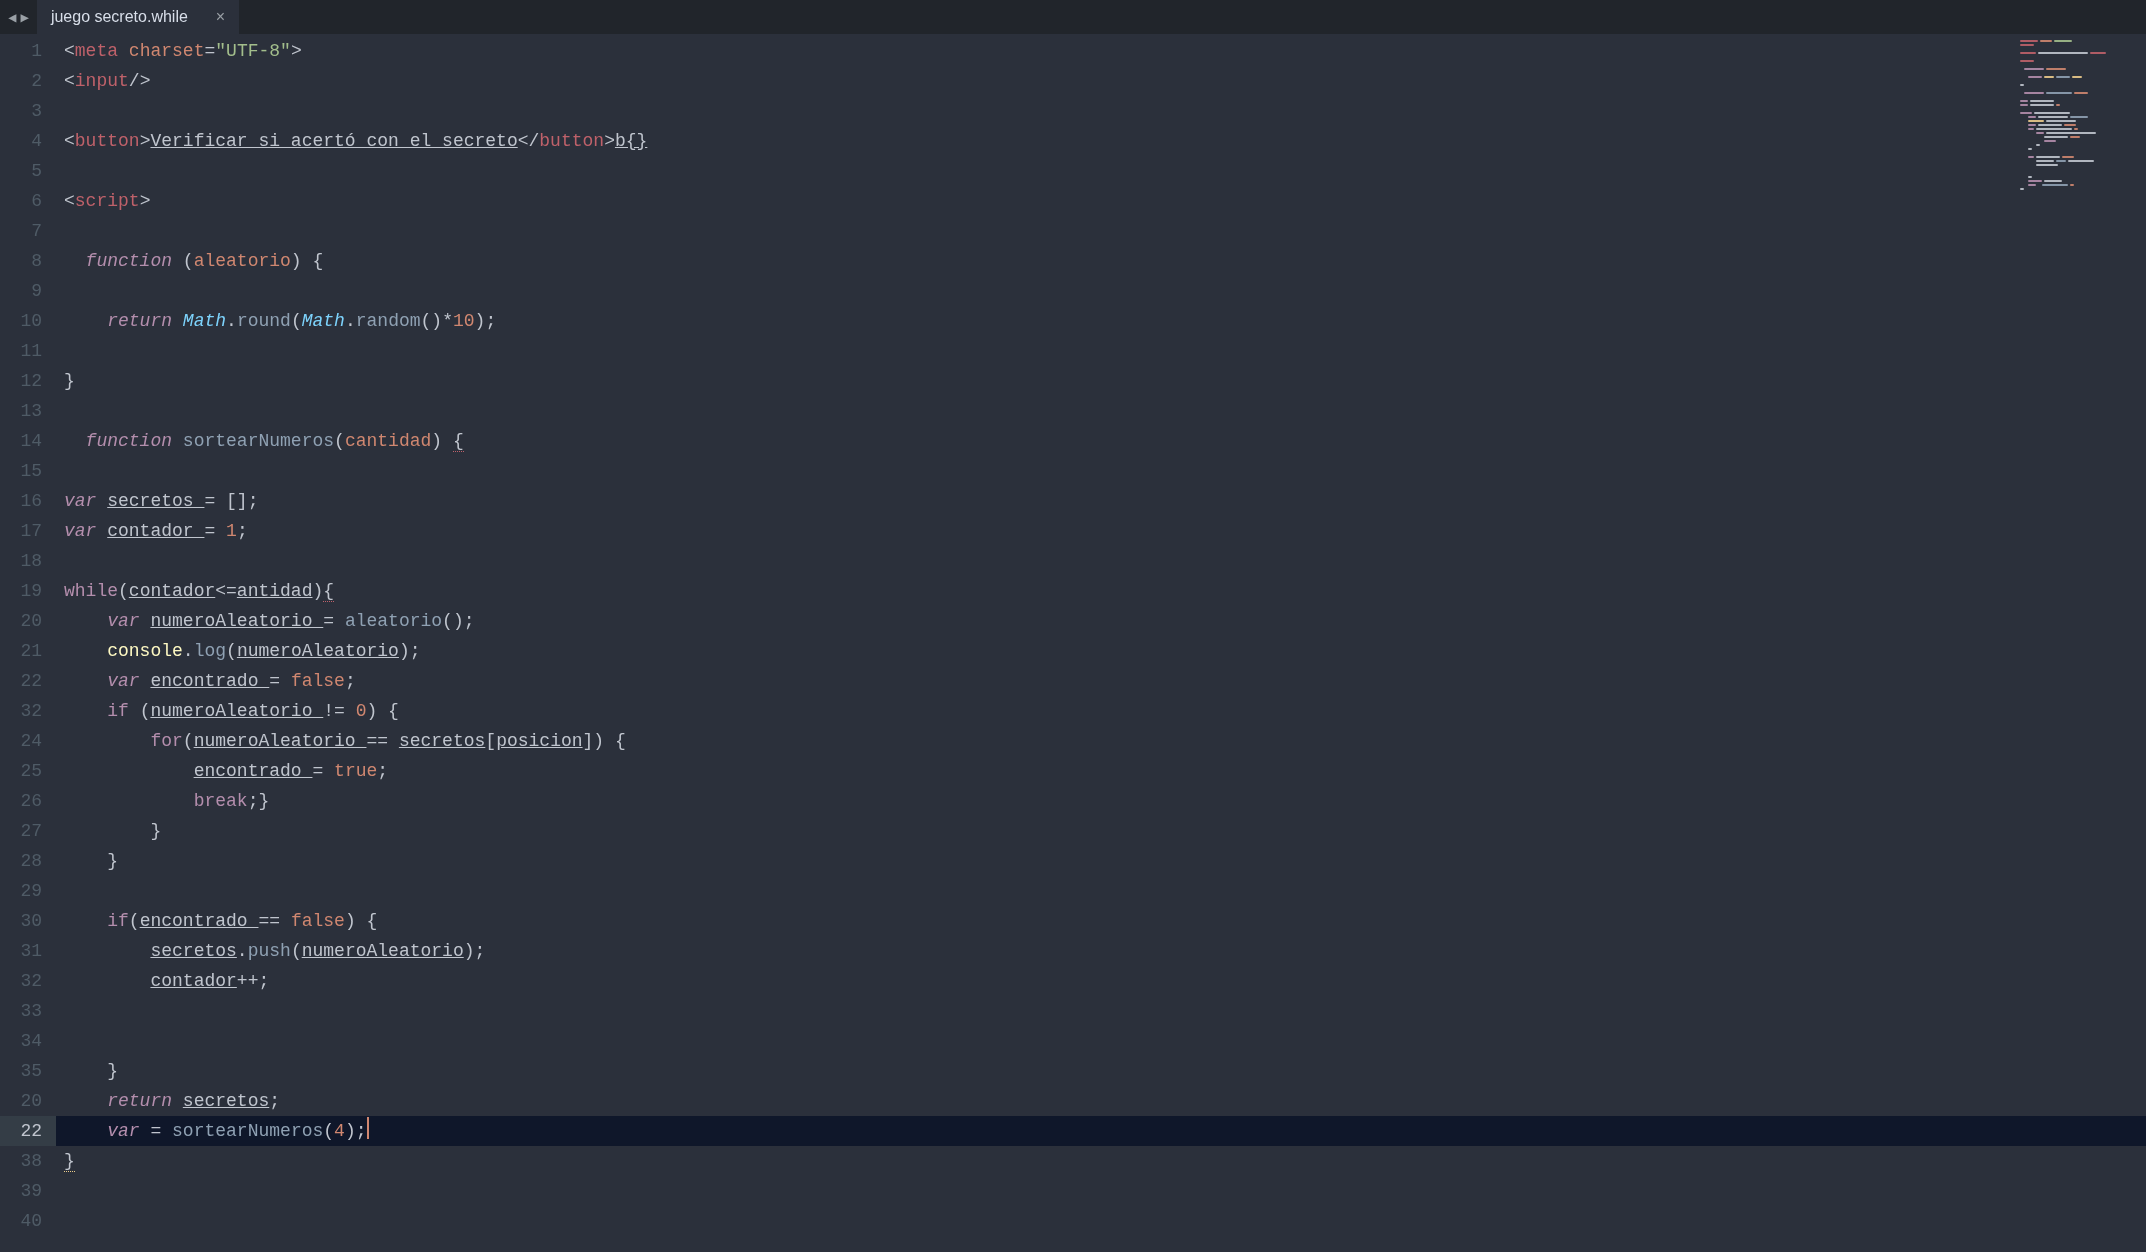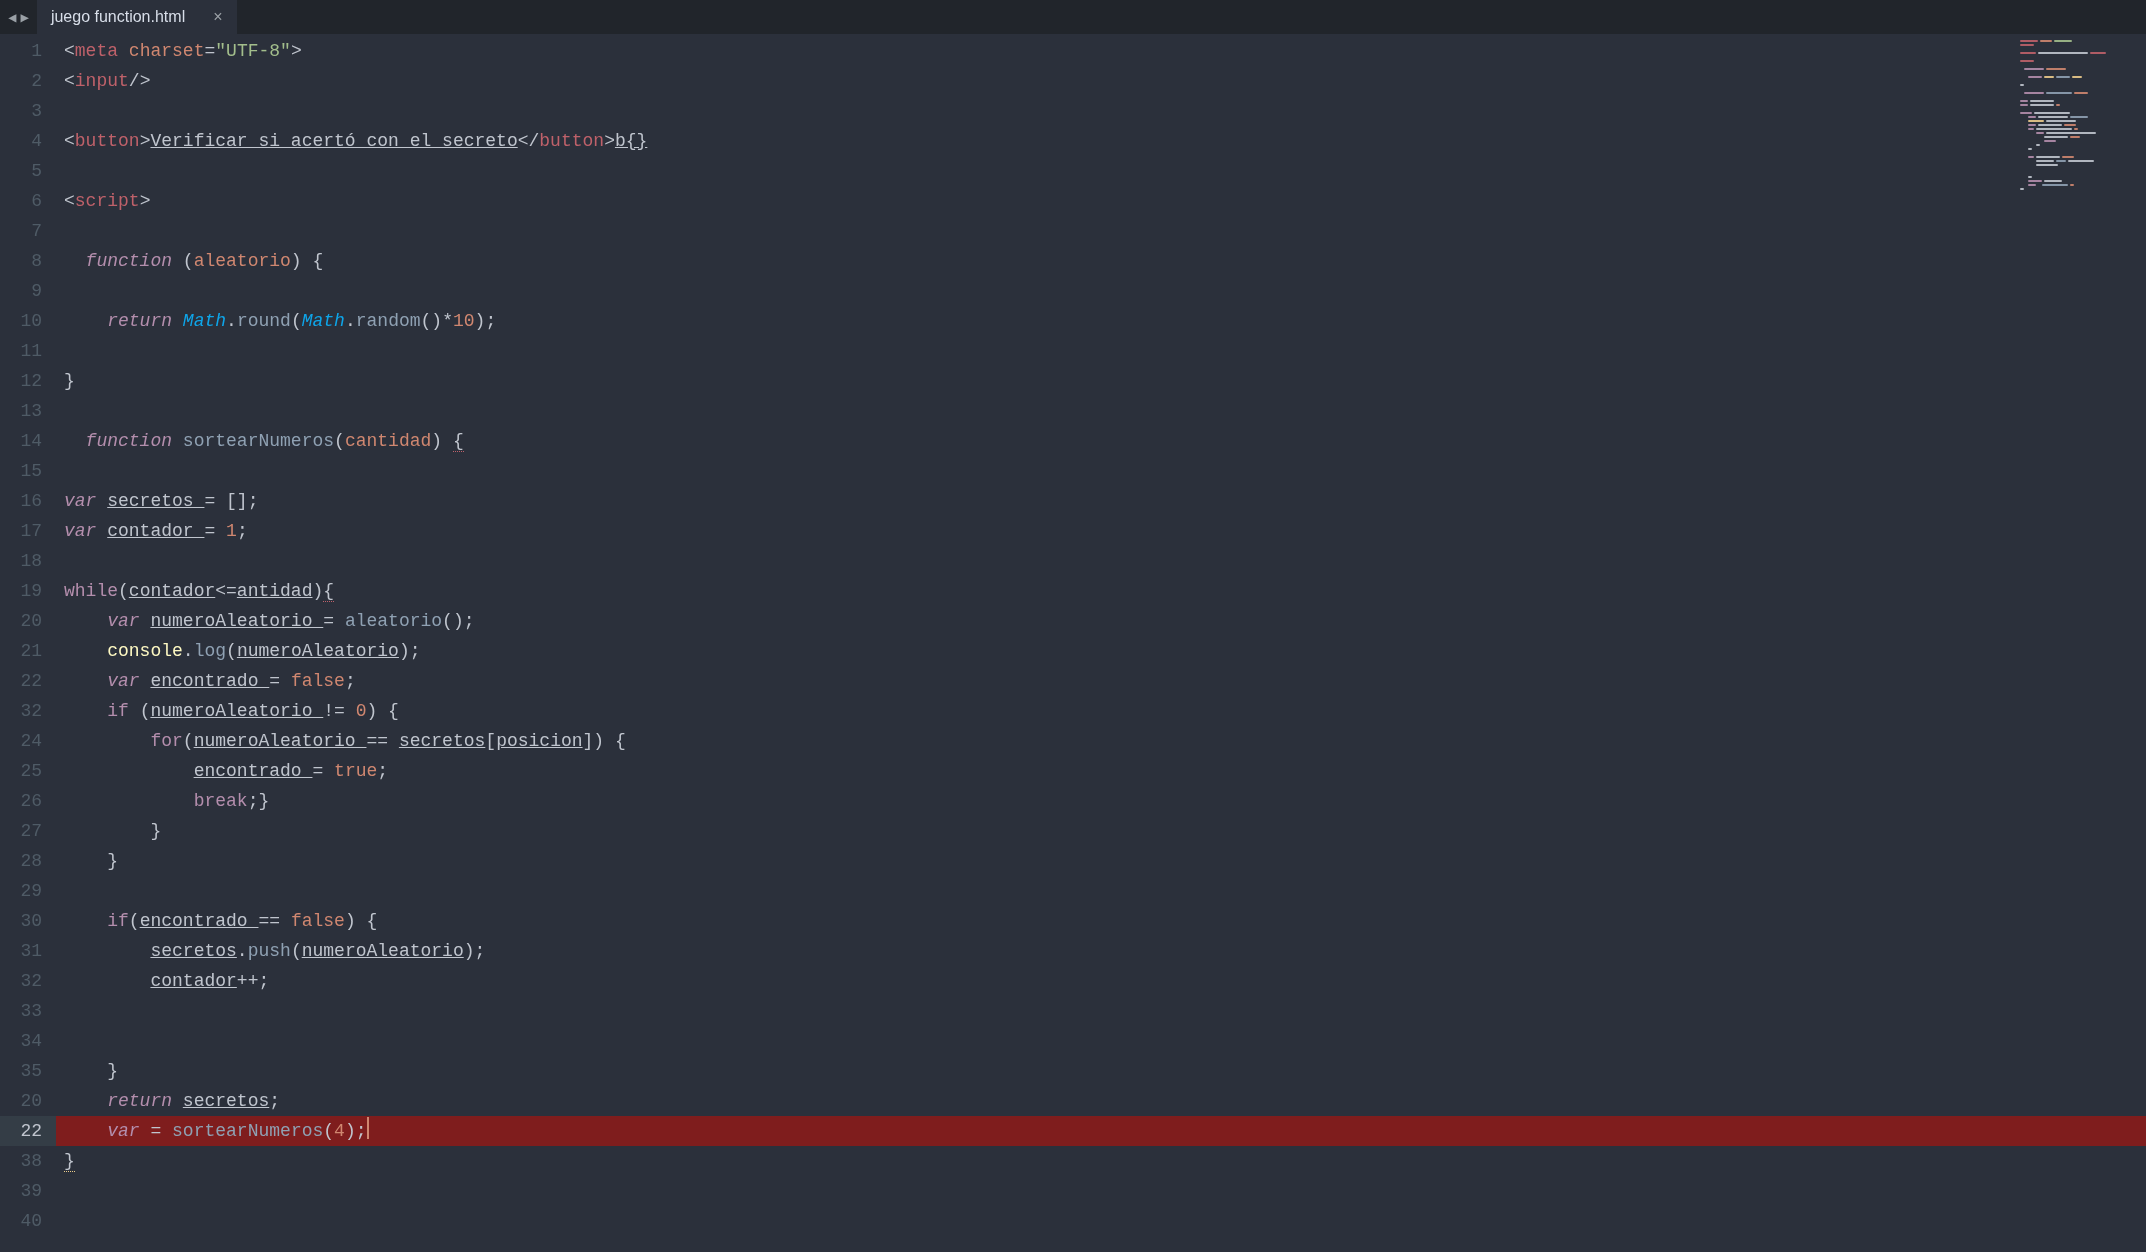--- a/index.html
+++ b/index.html
@@ -70,33 +70,33 @@
 }
 .code {
   flex: 1;
   padding-top: 2px;
   font-size: 18px;
   line-height: 30px;
   white-space: pre;
   position: relative;
 }
 .code .row { height: 30px; padding-left: 8px; }
-.code .row.active { background: #7f1d1d; }
+.code .row.active { background: #0f172a; }
 
 
 .p  { color: #c0c5ce; } 
 .tag{ color: #bf616a; } 
 .attn{ color: #d08770; } 
 .str{ color: #a3be8c; } 
 .txt{ color: #c0c5ce; text-decoration: underline; } 
 .kw { color: #b48ead; } 
 .st { color: #b48ead; font-style: italic; } 
 .fn { color: #8fa1b3; } 
 .par{ color: #d08770; } 
-.cls{ color: #0ea5e9; font-style: italic; } 
+.cls{ color: #7dd3fc; font-style: italic; } 
 .num{ color: #d08770; } 
 .op { color: #c0c5ce; } 
 .cnst{ color: #d08770; text-align: right; } 
 .obj{ color: #fef9c3; } 
 .under { border-bottom: 1px dotted #bf616a; }
 .underY { border-bottom: 1px dotted #ebcb8b; }
 
 .cursor {
   display: inline-block;
   width: 2px;
@@ -123,21 +123,21 @@
 </style>
 </head>
 <body>
 
 <div class="tab-bar">
   <div class="nav-arrows">
     <span>◀</span>
     <span>▶</span>
   </div>
   <div class="tab">
-    <span>juego function.html</span>
+    <span>juego secreto.while</span>
     <span class="tab-close">×</span>
   </div>
 </div>
 
 <div class="editor">
   <div class="gutter" id="gutter">
       <div class="ln">1</div>
       <div class="ln">2</div>
       <div class="ln">3</div>
       <div class="ln">4</div>

